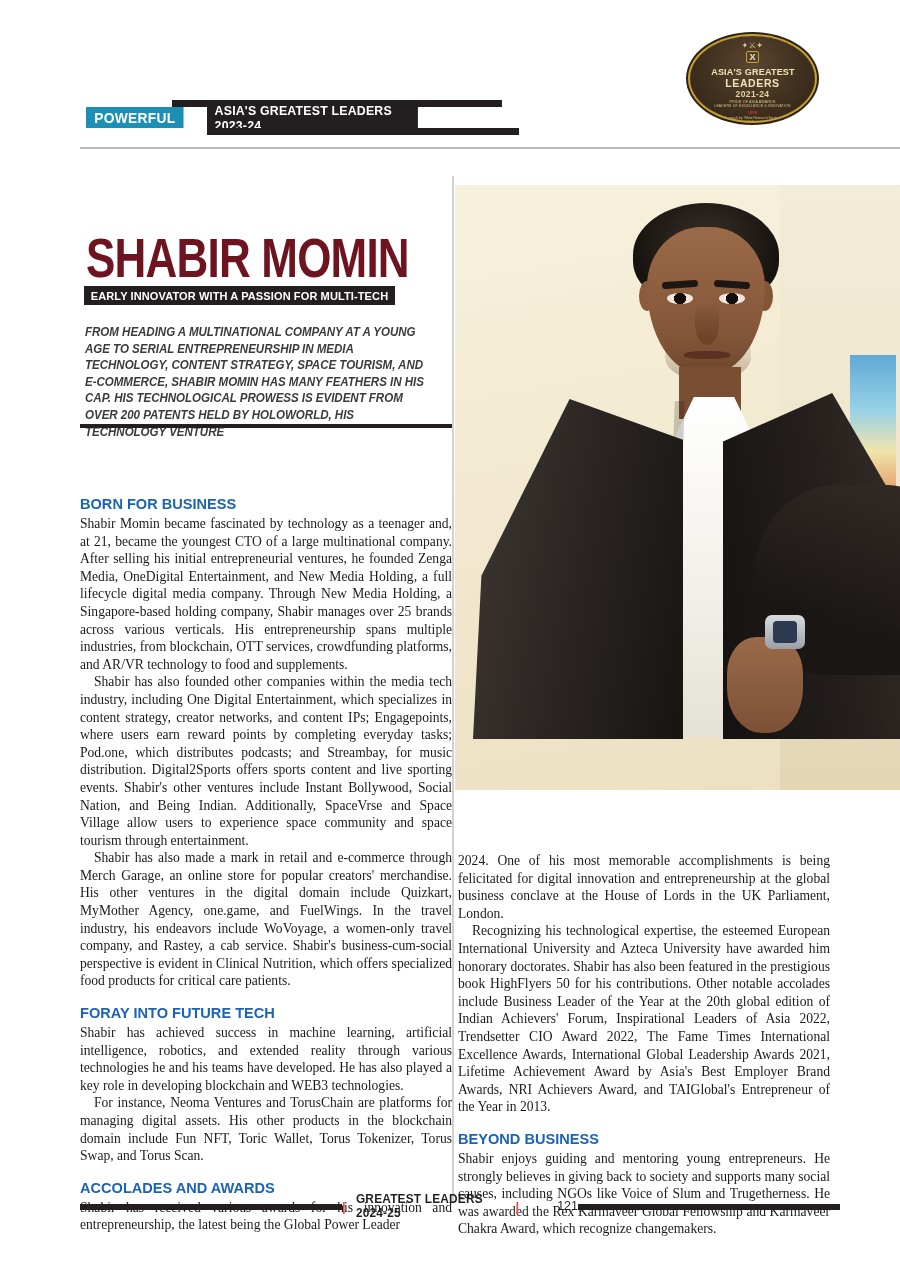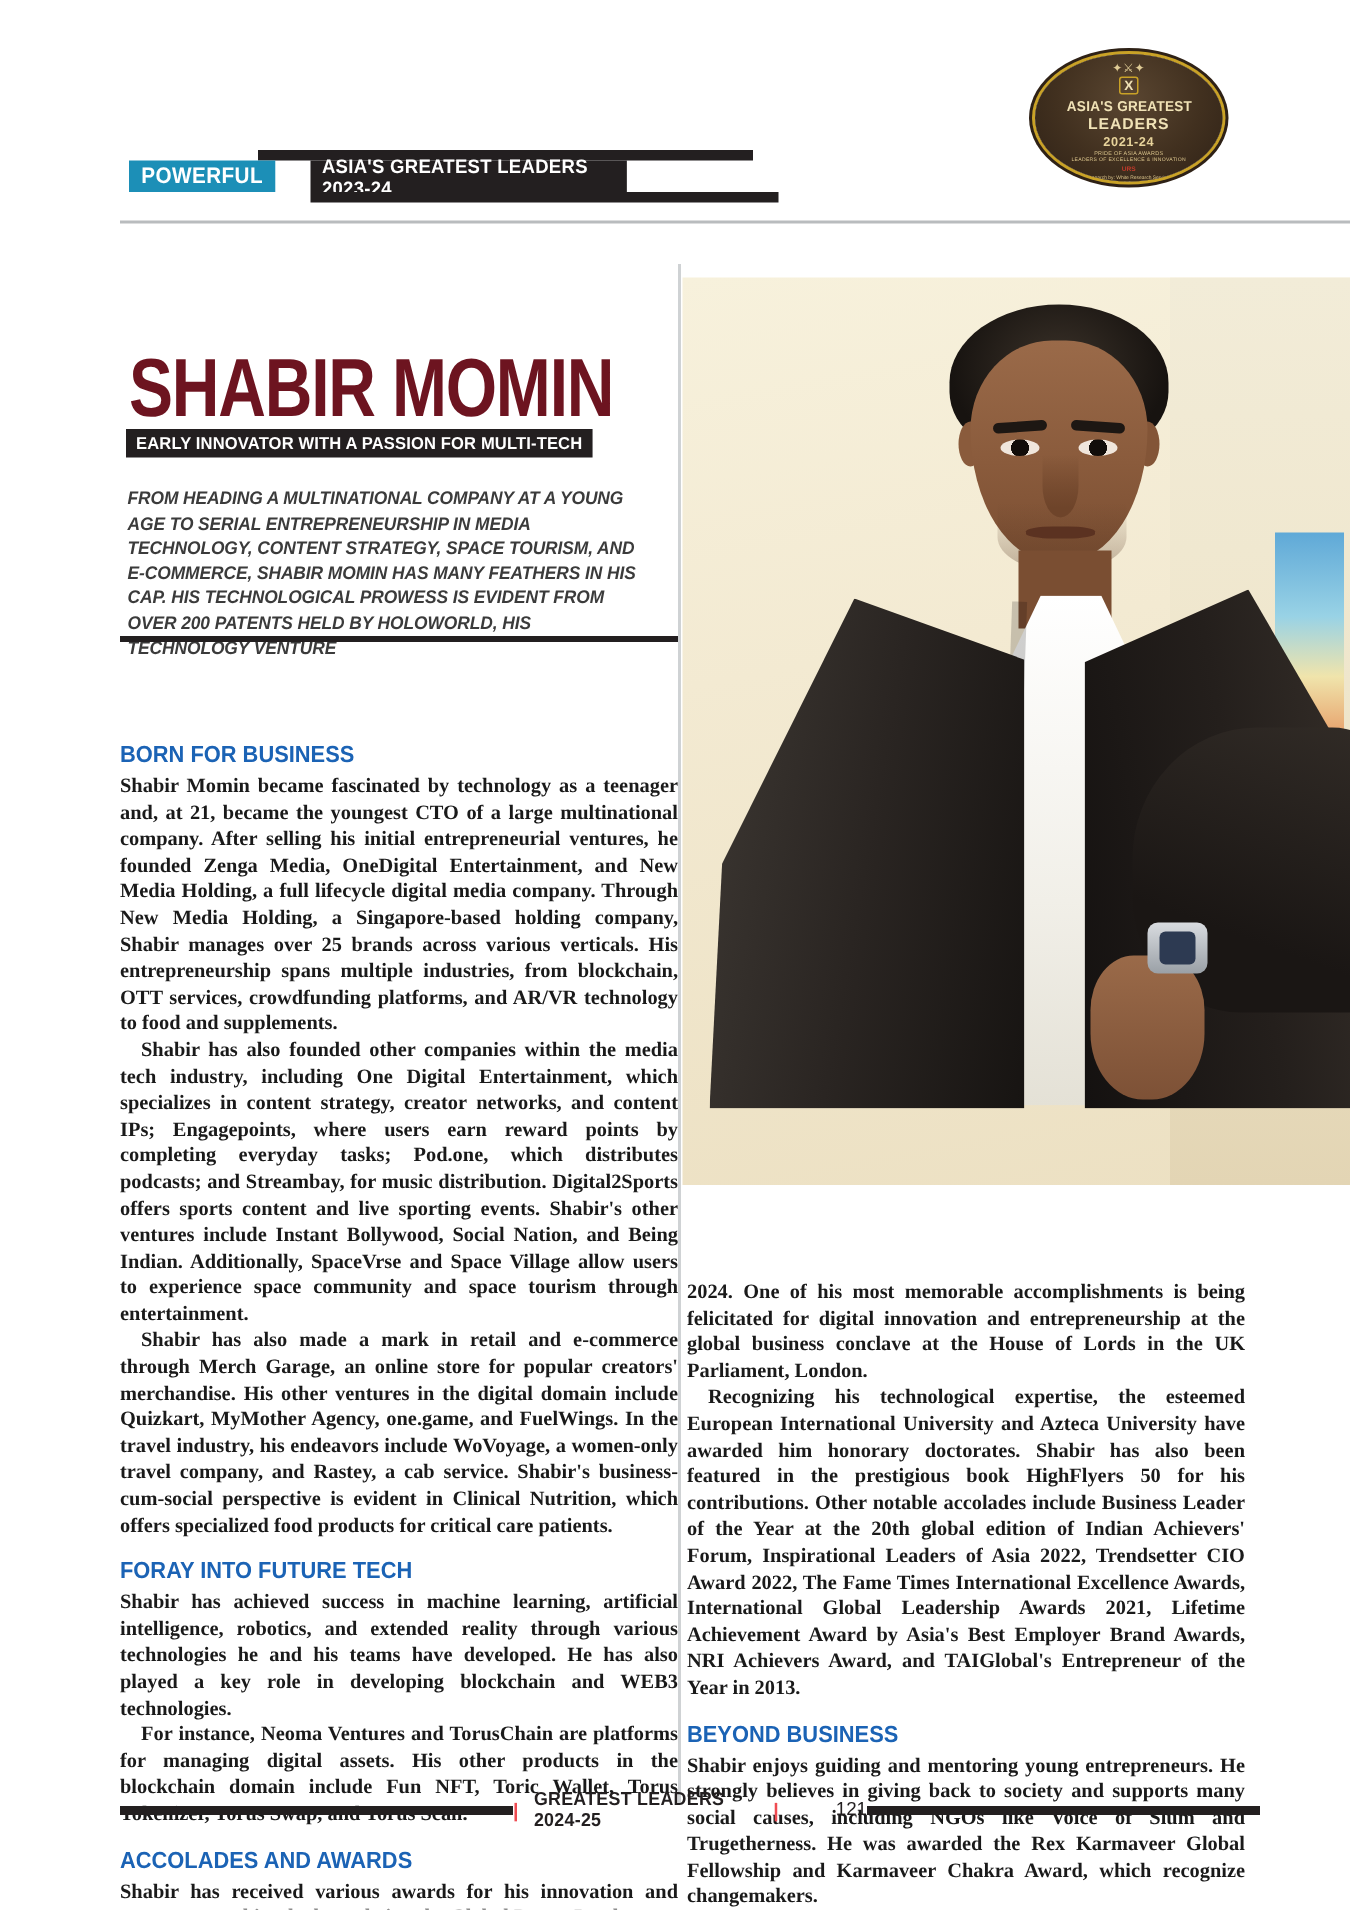--- a/index.html
+++ b/index.html
@@ -162,21 +162,21 @@
   
   .col{
     position:absolute;width:372px;
     font-family:"Liberation Serif", serif;
     color:#1a1a1a;
     font-size:13.6px;line-height:17.6px;
     text-align:justify;
   }
   .colL{left:80px;top:494px;}
   .colR{left:458px;top:852px;}
-  .col p{margin:0;text-indent:14px;font-weight:bold;}
+  .col p{margin:0;text-indent:14px;}
   .col p.first{text-indent:0;}
   .col p.cont{text-indent:0;}
 
   h2.sect{
     margin:0 0 1px 0;
     font-family:"Liberation Sans", sans-serif;
     color:#1b63b5;
     font-size:15.5px;font-weight:bold;letter-spacing:0px;
     line-height:20px;
     transform:scaleX(.94);transform-origin:left center;

